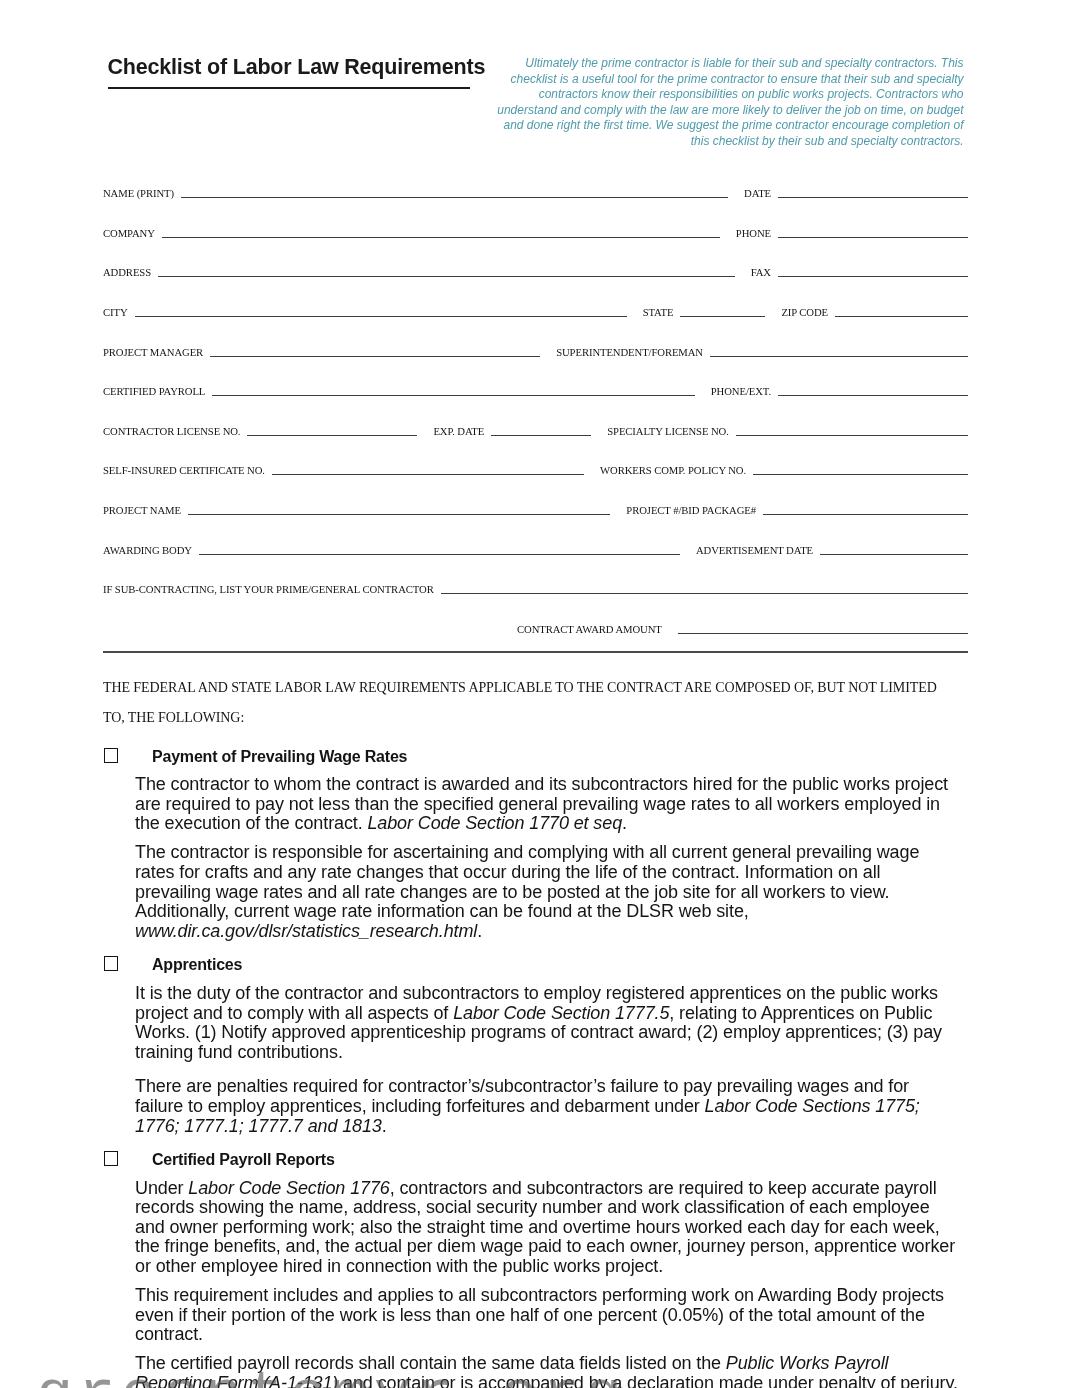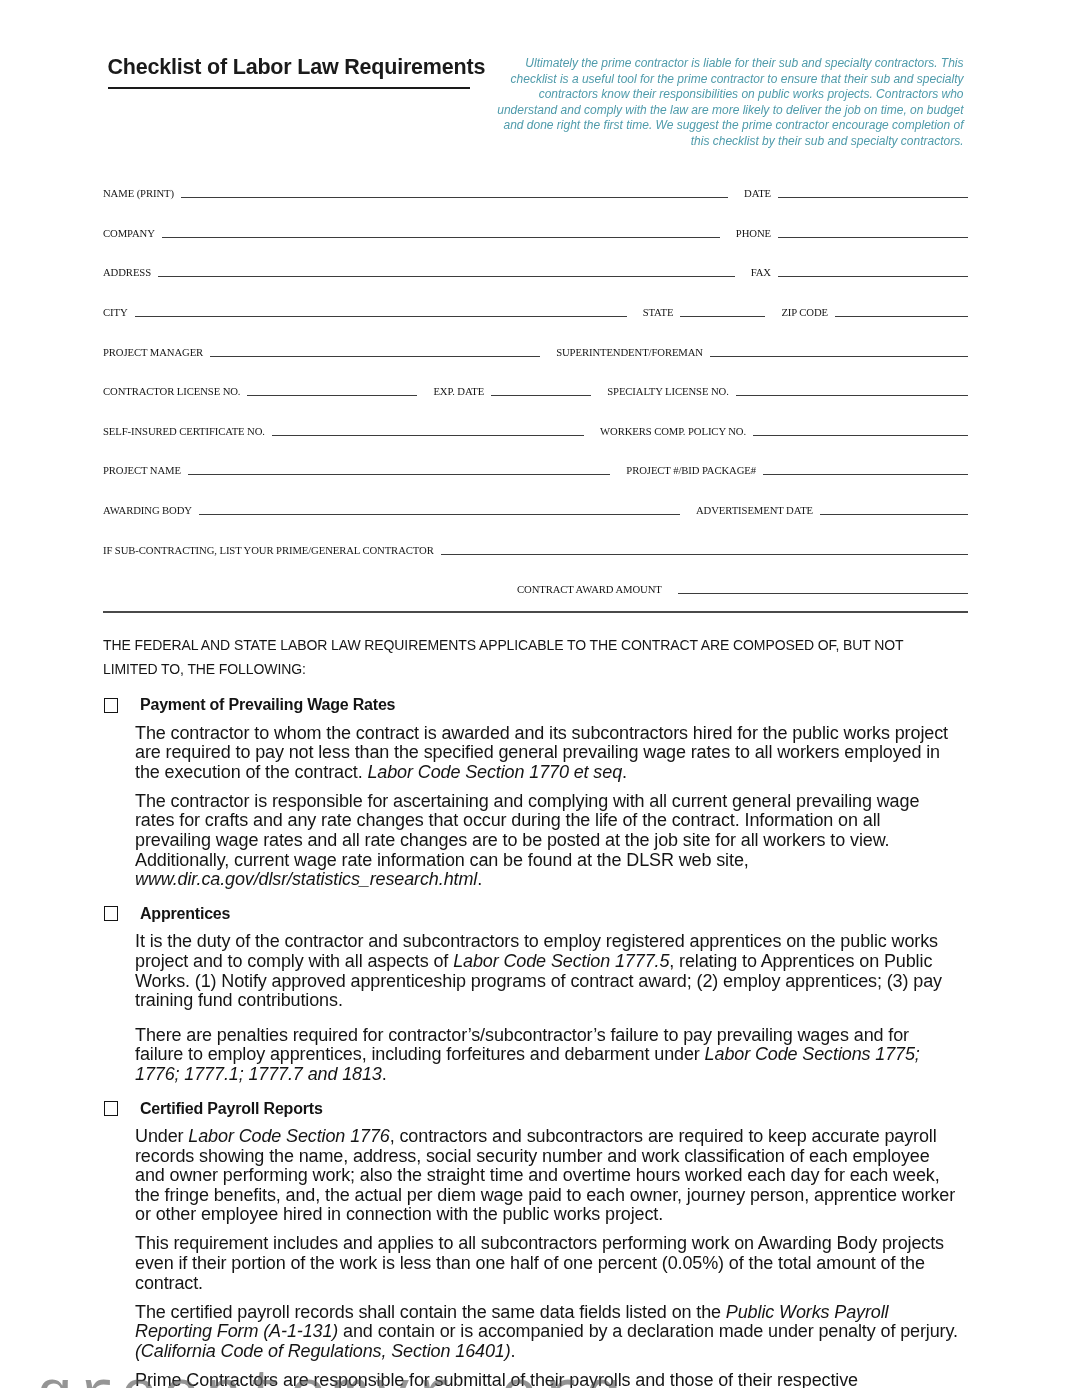--- a/index.html
+++ b/index.html
@@ -21,26 +21,26 @@
   .form-row{display:flex;align-items:flex-end;height:39.6px;}
   .field-label{font-size:10.7px;letter-spacing:-0.1px;white-space:nowrap;
                color:#161616;margin-right:7px;transform:translateY(1px);}
   .field-label.next{margin-left:16px;}
   .field-label.tight{margin-right:16px;}
   .field-line{border-bottom:1.3px solid #3d3d3d;height:1px;display:inline-block;}
   .field-line.grow{flex:1 1 auto;}
 
   .divider{border-top:2.2px solid #4a4a4a;margin-top:17px;}
 
-  .lead{margin:20px 0 0 0;max-width:845px;font-size:14px;line-height:24px;
-        letter-spacing:-0.1px;color:#161616;}
+  .lead{margin:20px 0 0 0;max-width:845px;font-size:14px;line-height:30px;
+        letter-spacing:-0.1px;color:#161616;font-family:Liberation Serif, serif;}
 
   
   .item{margin-top:15px;}
-  .item-head{display:flex;align-items:center;gap:22px;margin-left:1px;}
+  .item-head{display:flex;gap:34px;margin-left:1px;}
   .checkbox{width:12px;height:13px;border:1.7px solid #141414;flex:0 0 auto;
             background:#fff;display:inline-block;}
   .item-title{font-size:16px;font-weight:bold;letter-spacing:-0.2px;color:#141414;}
   .item-para{margin:9.5px 0 0 32px;font-size:18px;line-height:19.6px;
              letter-spacing:-0.12px;color:#151515;max-width:826px;}
   .item-para i{font-style:italic;}
 
   
   .watermark{position:absolute;left:24px;top:1360px;z-index:6;
              font-family:"Liberation Mono",monospace;font-size:62px;
@@ -85,20 +85,26 @@
         <span class="field-label next">STATE</span>
         <span class="field-line" style="width: 85px;"></span>
         <span class="field-label next">ZIP CODE</span>
         <span class="field-line" style="width: 133px;"></span>
       </div>
       <div class="form-row">
         <span class="field-label">PROJECT MANAGER</span>
         <span class="field-line" style="width: 330px;"></span>
         <span class="field-label next">SUPERINTENDENT/FOREMAN</span>
         <span class="field-line grow"></span>
+      </div>
+      <div class="form-row">
+        <span class="field-label">CERTIFIED PAYROLL</span>
+        <span class="field-line grow"></span>
+        <span class="field-label next">PHONE/EXT.</span>
+        <span class="field-line" style="width: 190px;"></span>
       </div>
       <div class="form-row">
         <span class="field-label">CONTRACTOR LICENSE NO.</span>
         <span class="field-line" style="width: 170px;"></span>
         <span class="field-label next">EXP. DATE</span>
         <span class="field-line" style="width: 100px;"></span>
         <span class="field-label next">SPECIALTY LICENSE NO.</span>
         <span class="field-line grow"></span>
       </div>
       <div class="form-row">

